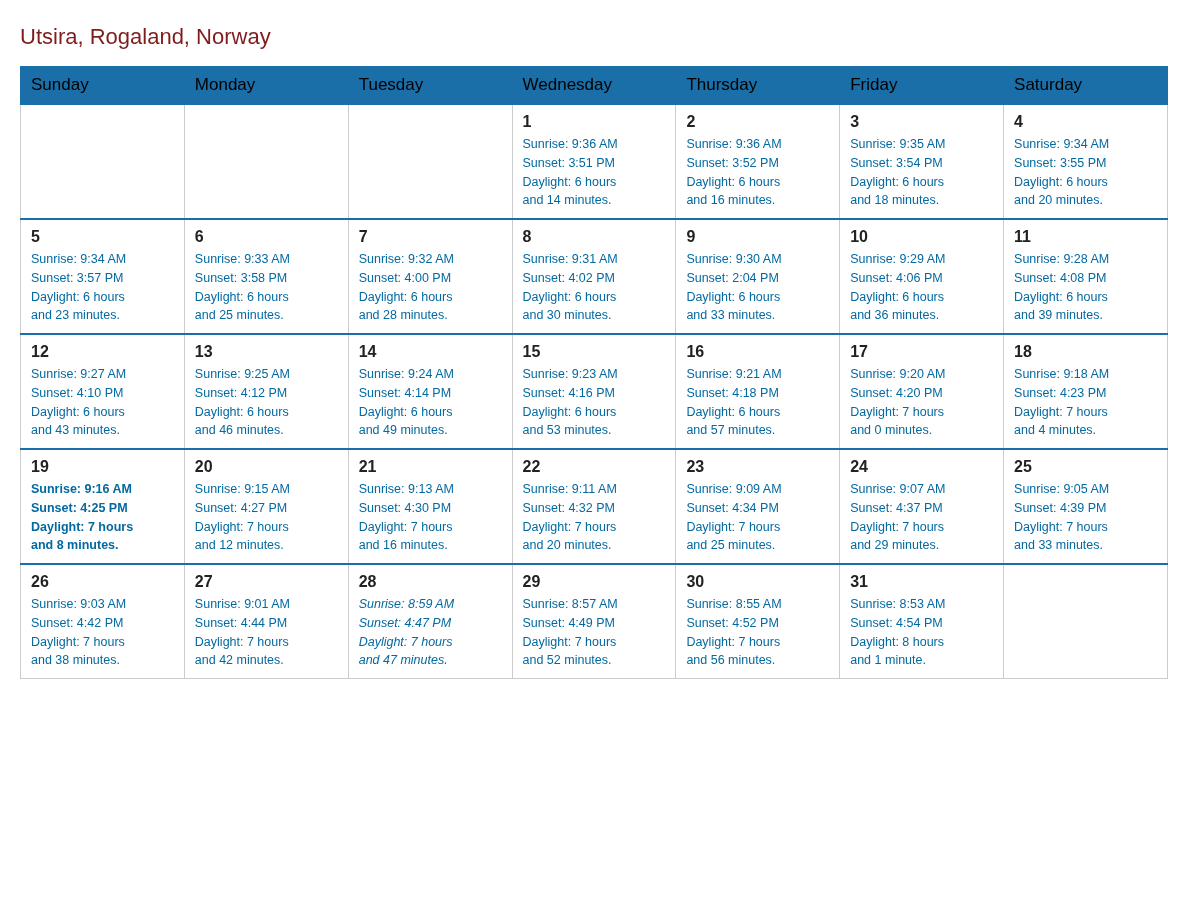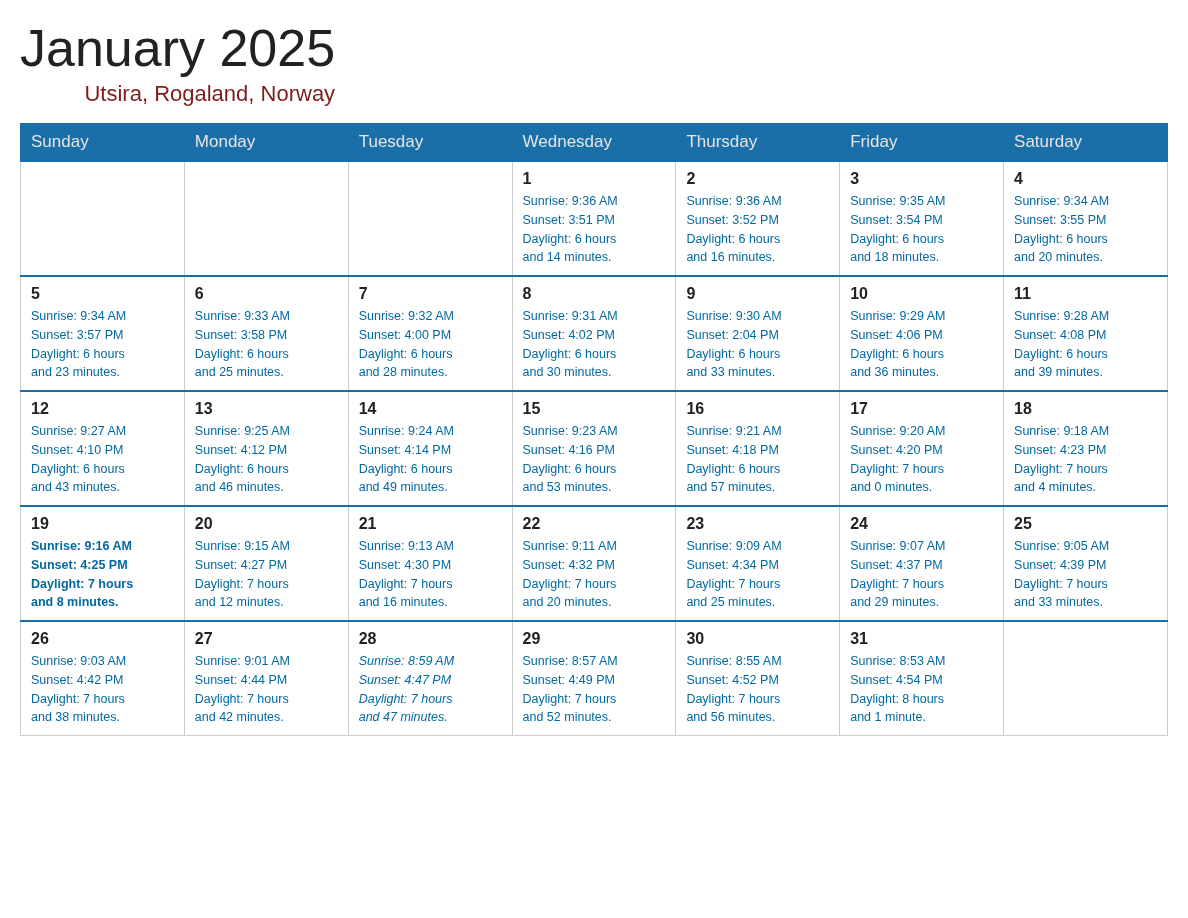--- a/index.html
+++ b/index.html
@@ -61,21 +61,21 @@
       color: #7f1d1d;
       margin-top: 4px;
     }
     .calendar {
       width: 100%;
       border-collapse: collapse;
       border: 1px solid #ccc;
     }
     .calendar th {
       background-color: #1a6fa8;
-      color: #e5e5e5;
+      color: #000000;
       font-size: 17px;
       font-weight: normal;
       padding: 8px 10px;
       text-align: left;
       border: 1px solid #1a6fa8;
     }
     .calendar td {
       width: 14.28%;
       vertical-align: top;
       padding: 8px 10px;
@@ -99,21 +99,20 @@
     }
     .empty-cell {
       border-top: 2px solid #1a6fa8;
     }
   </style>
 </head>
 <body>
 
 <div class="header">
   <div class="title-block">
-    <div class="month-title">January 2025</div>
     <div class="location-title">Utsira, Rogaland, Norway</div>
   </div>
 </div>
 
 <table class="calendar">
   <thead>
     <tr>
     <th>Sunday</th>
         <th>Monday</th>
         <th>Tuesday</th>

